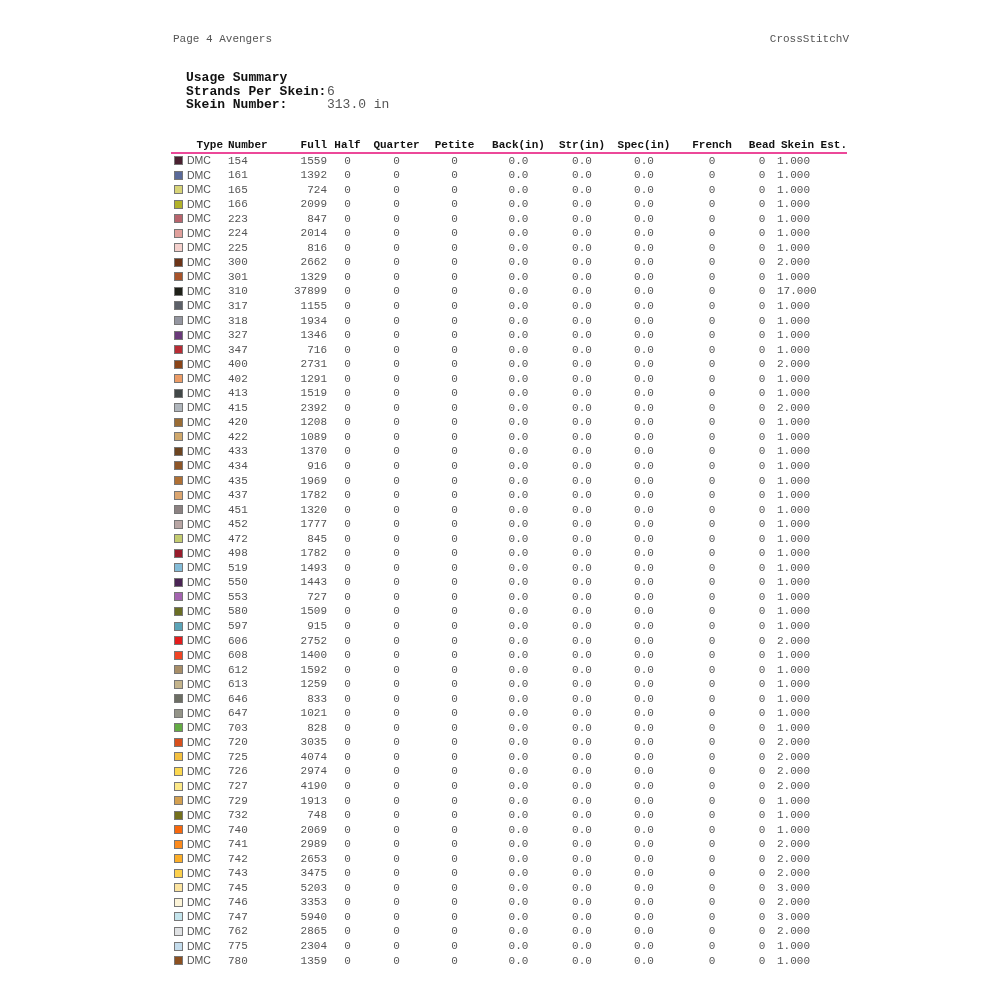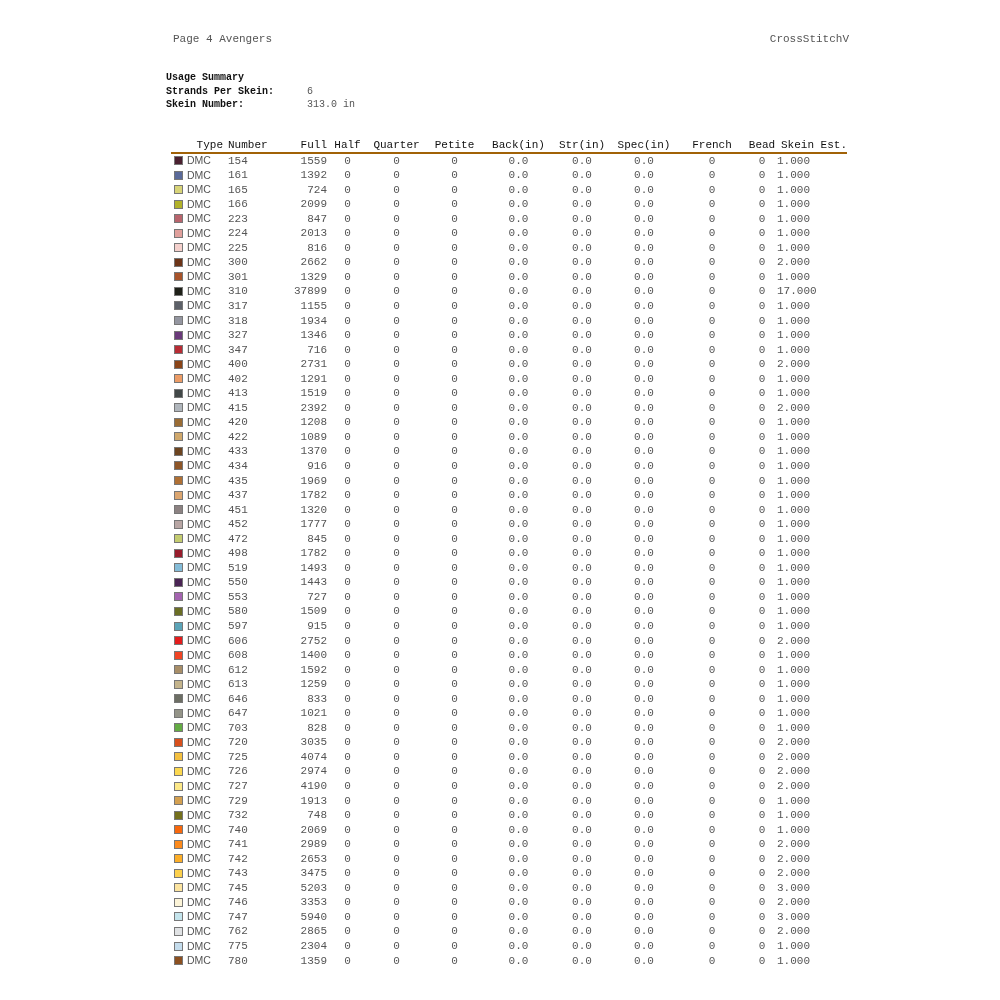--- a/index.html
+++ b/index.html
@@ -1,27 +1,27 @@
 <!DOCTYPE html>
 <html><head>
 <meta charset="utf-8">
 <style>
   html, body { margin:0; padding:0; background:#ffffff; }
   body { width:1000px; height:1000px; position:relative; overflow:hidden;
          font-family:"Liberation Mono","DejaVu Sans Mono", monospace; color:#555; }
   .hdr { position:absolute; top:33px; font-size:11px; color:#555; }
   #hdr-left { left:173px; }
   #hdr-right { right:151px; }
-  .summary { position:absolute; left:166px; top:71px; font-size:10px; line-height:13.5px; color:#555; }
+  .summary { position:absolute; left:186px; top:71px; font-size:13px; line-height:13.5px; color:#555; }
   .summary .row { white-space:pre; }
   .summary b { color:#111; font-weight:bold; display:inline-block; }
   .lbl { width:141px; }
   table { position:absolute; left:171px; top:138px; border-collapse:collapse; font-size:11px; }
-  thead th { color:#111; font-weight:normal; padding:0; height:14px; line-height:14px;
-             border-bottom:2px solid #a16207; white-space:pre; }
+  thead th { color:#111; font-weight:bold; padding:0; height:14px; line-height:14px;
+             border-bottom:2px solid #ec4899; white-space:pre; }
   tbody td { padding:0; height:13.55px; line-height:13.55px; color:#555; white-space:pre; }
   .c-type { width:52px; text-align:left; }
   .c-type .sw { display:inline-block; width:9px; height:9px; border:1px solid #777;
                 vertical-align:-1px; margin:0 4px 0 3px; box-sizing:border-box; }
   .c-type .tn { font-family:"Liberation Sans","DejaVu Sans",sans-serif; font-size:10.5px; }
   th.c-type { text-align:right; padding-right:2px; }
   .c-num { width:46px; text-align:left; padding-left:3px !important; }
   .c-full { width:53px; text-align:right; }
   .c-half { width:41px; text-align:center; }
   .c-quarter { width:57px; text-align:center; }
@@ -130,21 +130,21 @@
         <td class="c-back">0.0</td>
         <td class="c-str">0.0</td>
         <td class="c-spec">0.0</td>
         <td class="c-french">0</td>
         <td class="c-bead">0</td>
         <td class="c-skein">1.000</td>
       </tr>
       <tr>
         <td class="c-type"><span class="sw" style="background: rgb(224, 160, 156);"></span><span class="tn">DMC</span></td>
         <td class="c-num">224</td>
-        <td class="c-full">2013</td>
+        <td class="c-full">2014</td>
         <td class="c-half">0</td>
         <td class="c-quarter">0</td>
         <td class="c-petite">0</td>
         <td class="c-back">0.0</td>
         <td class="c-str">0.0</td>
         <td class="c-spec">0.0</td>
         <td class="c-french">0</td>
         <td class="c-bead">0</td>
         <td class="c-skein">1.000</td>
       </tr>

